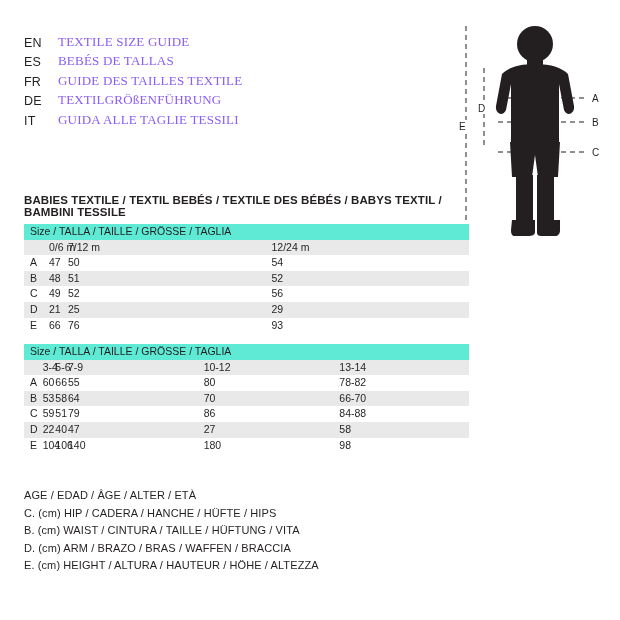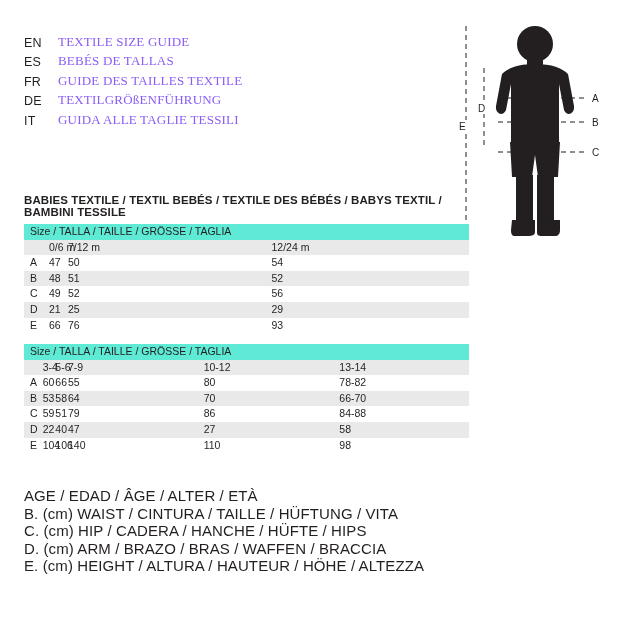--- a/index.html
+++ b/index.html
@@ -94,21 +94,21 @@
   }
   td.lbl { width: 32px; }
 
   
   .legend {
     position: absolute;
     left: 24px;
     width: 420px;
   }
   .legend-line {
-    font-size: 15px;
+    font-size: 11px;
     line-height: 17.5px;
     color: #231f20;
     letter-spacing: 0.1px;
   }
 </style>
 </head>
 <body>
 
 <div class="page">
 
@@ -293,28 +293,28 @@
         <td>40</td>
         <td>47</td>
         <td>27</td>
         <td>58</td>
       </tr>
       <tr class="plain">
         <td class="lbl">E</td>
         <td>104</td>
         <td>106</td>
         <td>140</td>
-        <td>110</td>
+        <td>180</td>
         <td>98</td>
       </tr>
     </tbody>
       </table>
   </div>
 
   <div class="legend" style="top:487px;">
     <div class="legend-line">AGE / EDAD / ÂGE / ALTER / ETÀ</div>
+    <div class="legend-line">C. (cm) HIP / CADERA / HANCHE / HÜFTE / HIPS</div>
     <div class="legend-line">B. (cm) WAIST / CINTURA / TAILLE / HÜFTUNG / VITA</div>
-    <div class="legend-line">C. (cm) HIP / CADERA / HANCHE / HÜFTE / HIPS</div>
     <div class="legend-line">D. (cm) ARM / BRAZO / BRAS / WAFFEN / BRACCIA</div>
     <div class="legend-line">E. (cm) HEIGHT / ALTURA / HAUTEUR / HÖHE / ALTEZZA</div>
   </div>
 
 </div>
 
 </body></html>

